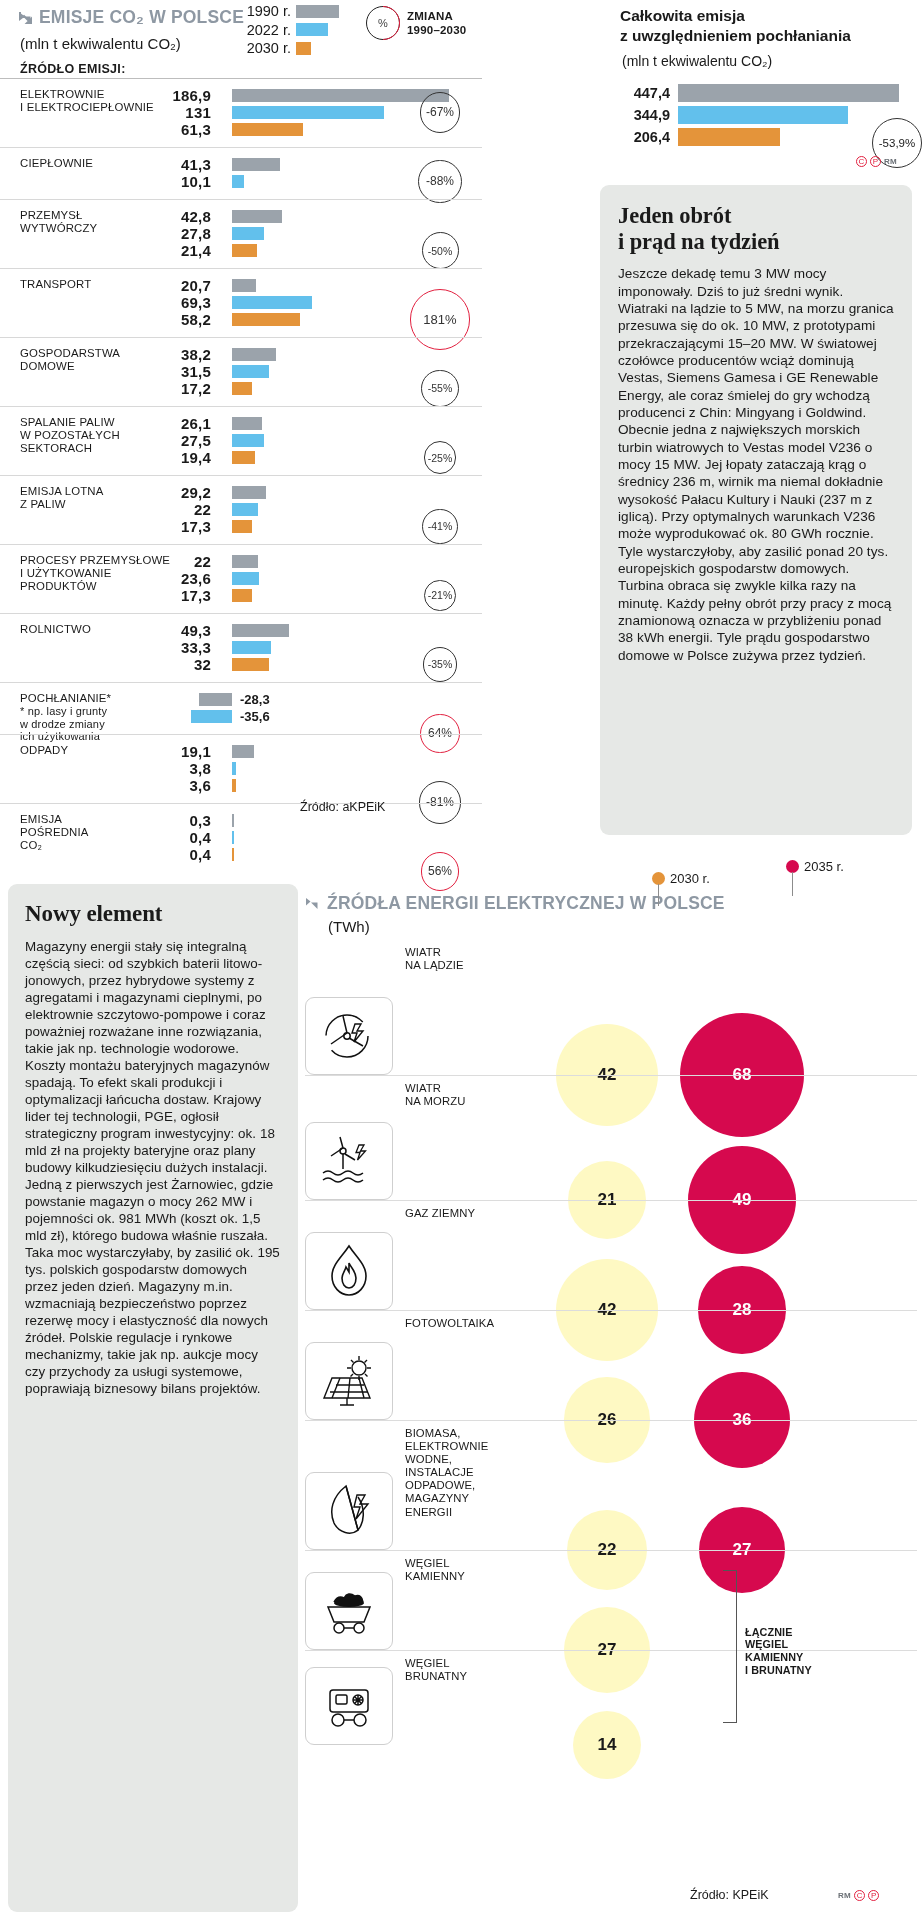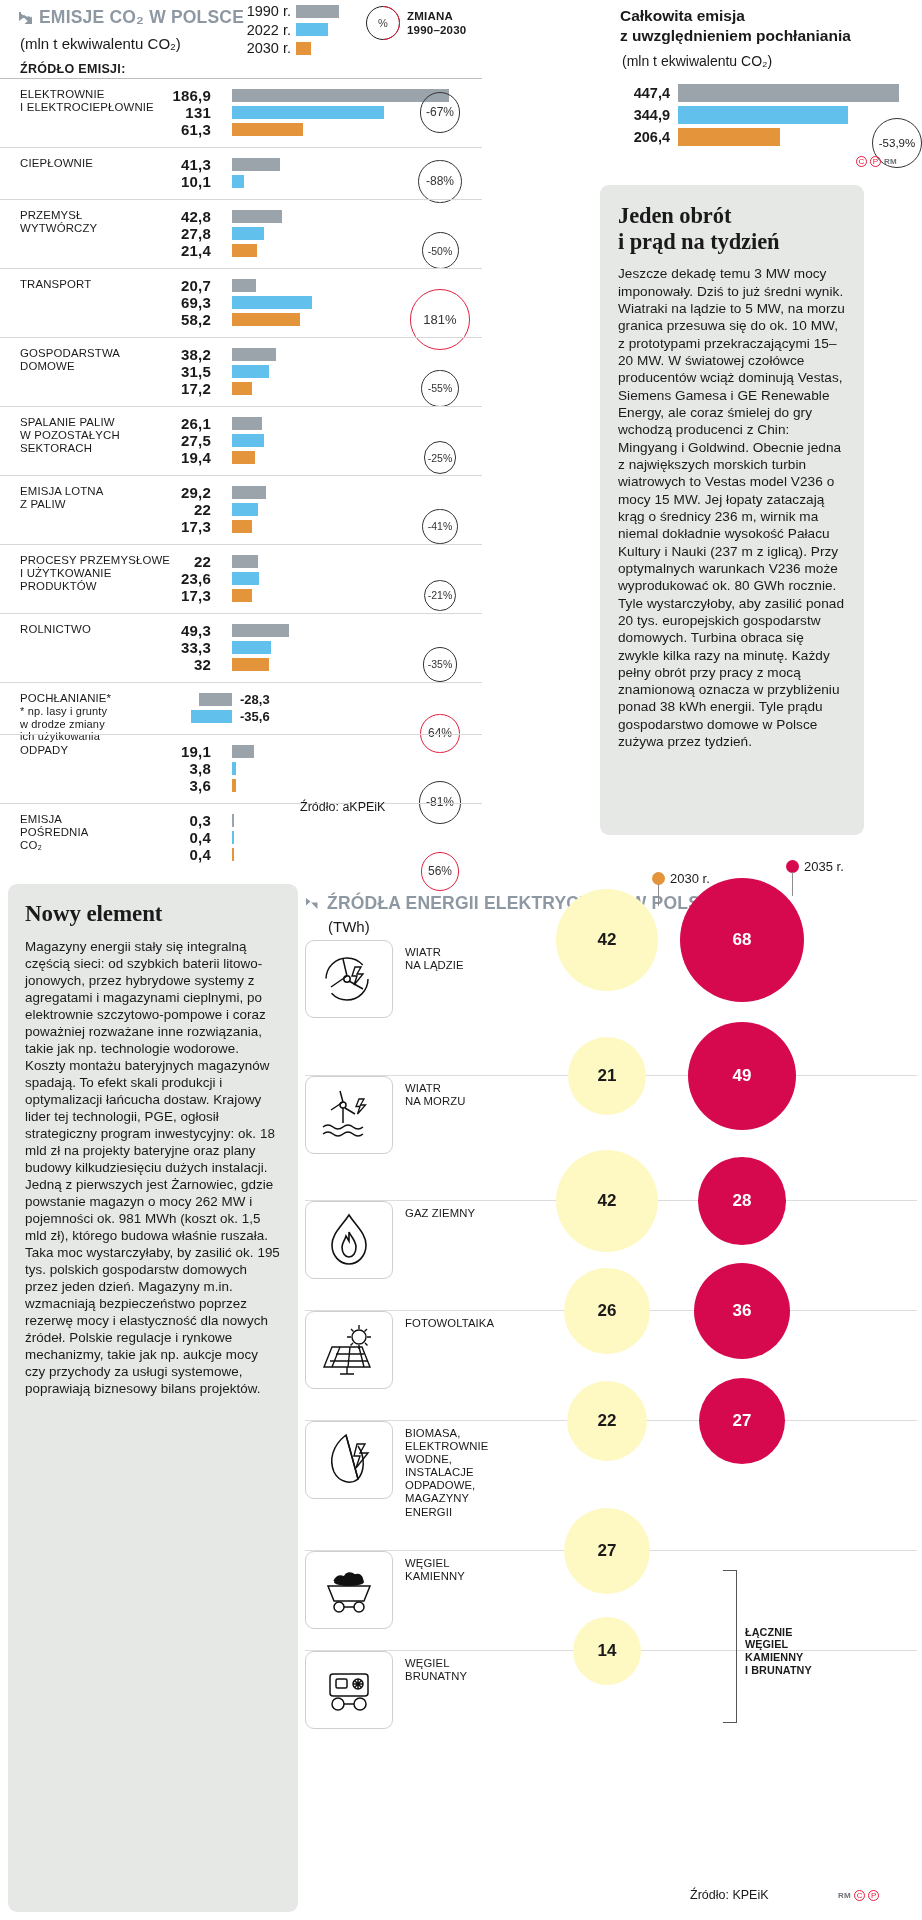--- a/index.html
+++ b/index.html
@@ -100,21 +100,21 @@
   }
   .cp-mark { position:absolute; left:856px; top:156px; display:flex; align-items:center; gap:3px; }
   .cp-circ { width:11px; height:11px; border:1px solid #e2203f; border-radius:50%;
      color:#e2203f; font-size:8px; display:flex; align-items:center; justify-content:center; }
   .cp-rm { font-size:8px; font-weight:bold; color:#6b7076; letter-spacing:.3px;}
 
   
   .greybox {
     position:absolute; background:#e6e8e6; border-radius:9px;
   }
-  #article1 { left:600px; top:185px; width:264px; height:650px; padding:18px 18px 0 18px; }
+  #article1 { left:600px; top:185px; width:312px; height:650px; padding:18px 18px 0 18px; }
   .art-head {
     font-family:"Liberation Serif", serif; font-weight:bold;
     font-size:22.5px; line-height:1.14; letter-spacing:-.1px; margin-bottom:11px;
   }
   .art-body { font-size:13.6px; line-height:1.275; letter-spacing:.05px; }
 
   
   #article2 {
     left:8px; top:884px; width:290px; height:1028px; padding:17px 17px 0 17px;
   }
@@ -128,21 +128,21 @@
   .dot { border-radius:50%; display:inline-block; }
   .dot-2030 { width:13px; height:13px; background:#e4943a; }
   .dot-2035 { width:13px; height:13px; background:#d6094e; }
   #lg2030 { left:652px; top:871px; }
   #lg2035 { left:786px; top:859px; }
   .leader { position:absolute; width:1px; background:#8c8c8c; }
   #leader2030 { left:658px; top:884px; height:22px; }
   #leader2035 { left:792px; top:872px; height:24px; }
 
   #srcrows { position:absolute; left:305px; top:940px; width:612px; }
-  .srow { position:relative; display:flex; align-items:flex-start;
+  .srow { position:relative; display:flex; align-items:flex-end;
           border-top:1px solid #dcdcdc; min-height:95px; }
   .srow:first-child { border-top:none; }
   .ico-box {
     width:88px; height:78px; border:1px solid #cfcfcf; border-radius:9px;
     flex:0 0 auto; margin-right:12px;
     display:flex; align-items:center; justify-content:center; background:#fff;
   }
   .srow .slabel {
     width:112px; font-size:11.3px; line-height:1.16; letter-spacing:.1px;
     text-transform:uppercase; align-self:flex-start; padding-top:6px;

